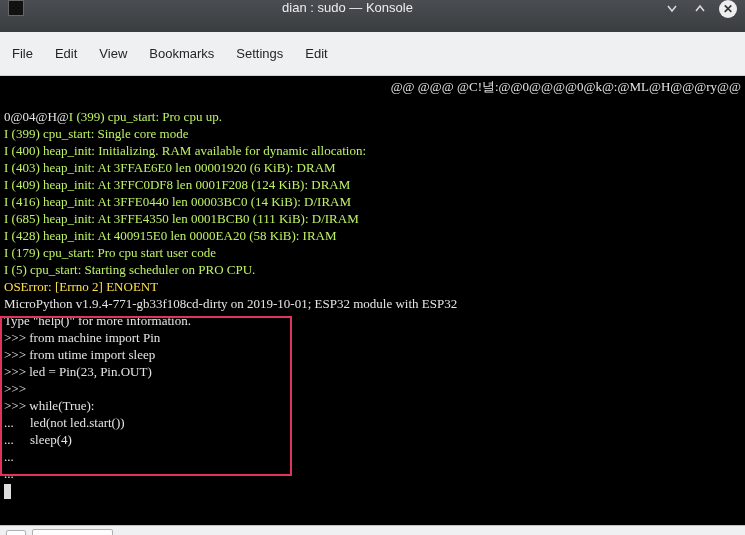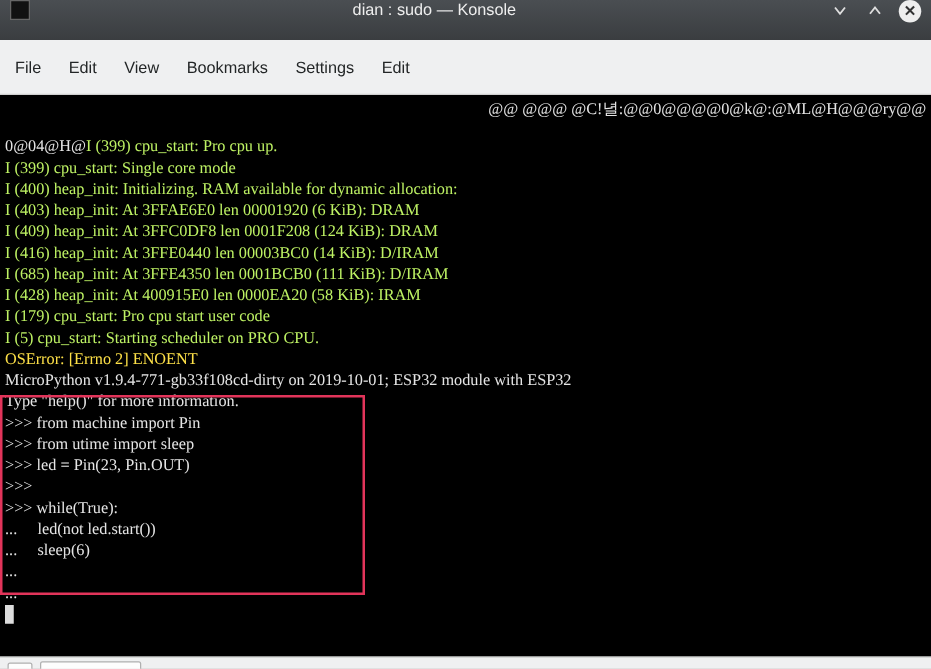--- a/index.html
+++ b/index.html
@@ -146,21 +146,21 @@
 <span class="green">I (5) cpu_start: Starting scheduler on PRO CPU.</span>
 <span class="yellow">OSError: [Errno 2] ENOENT</span>
 <span class="white">MicroPython v1.9.4-771-gb33f108cd-dirty on 2019-10-01; ESP32 module with ESP32</span>
 <span class="white">Type "help()" for more information.</span>
 <span class="white">&gt;&gt;&gt; from machine import Pin</span>
 <span class="white">&gt;&gt;&gt; from utime import sleep</span>
 <span class="white">&gt;&gt;&gt; led = Pin(23, Pin.OUT)</span>
 <span class="white">&gt;&gt;&gt; </span>
 <span class="white">&gt;&gt;&gt; while(True):</span>
 <span class="white">...     led(not led.start())</span>
-<span class="white">...     sleep(6)</span>
+<span class="white">...     sleep(4)</span>
 <span class="white">... </span>
 <span class="white">... </span>
 <span class="cursor"></span>
   <div class="red-box"></div>
 </div>
 
 <div class="tabbar">
   <div class="newtab-btn">
     <svg width="10" height="10" viewBox="0 0 10 10">
         <path d="M2 1 L8 5 L2 9 Z" fill="#555"></path>

